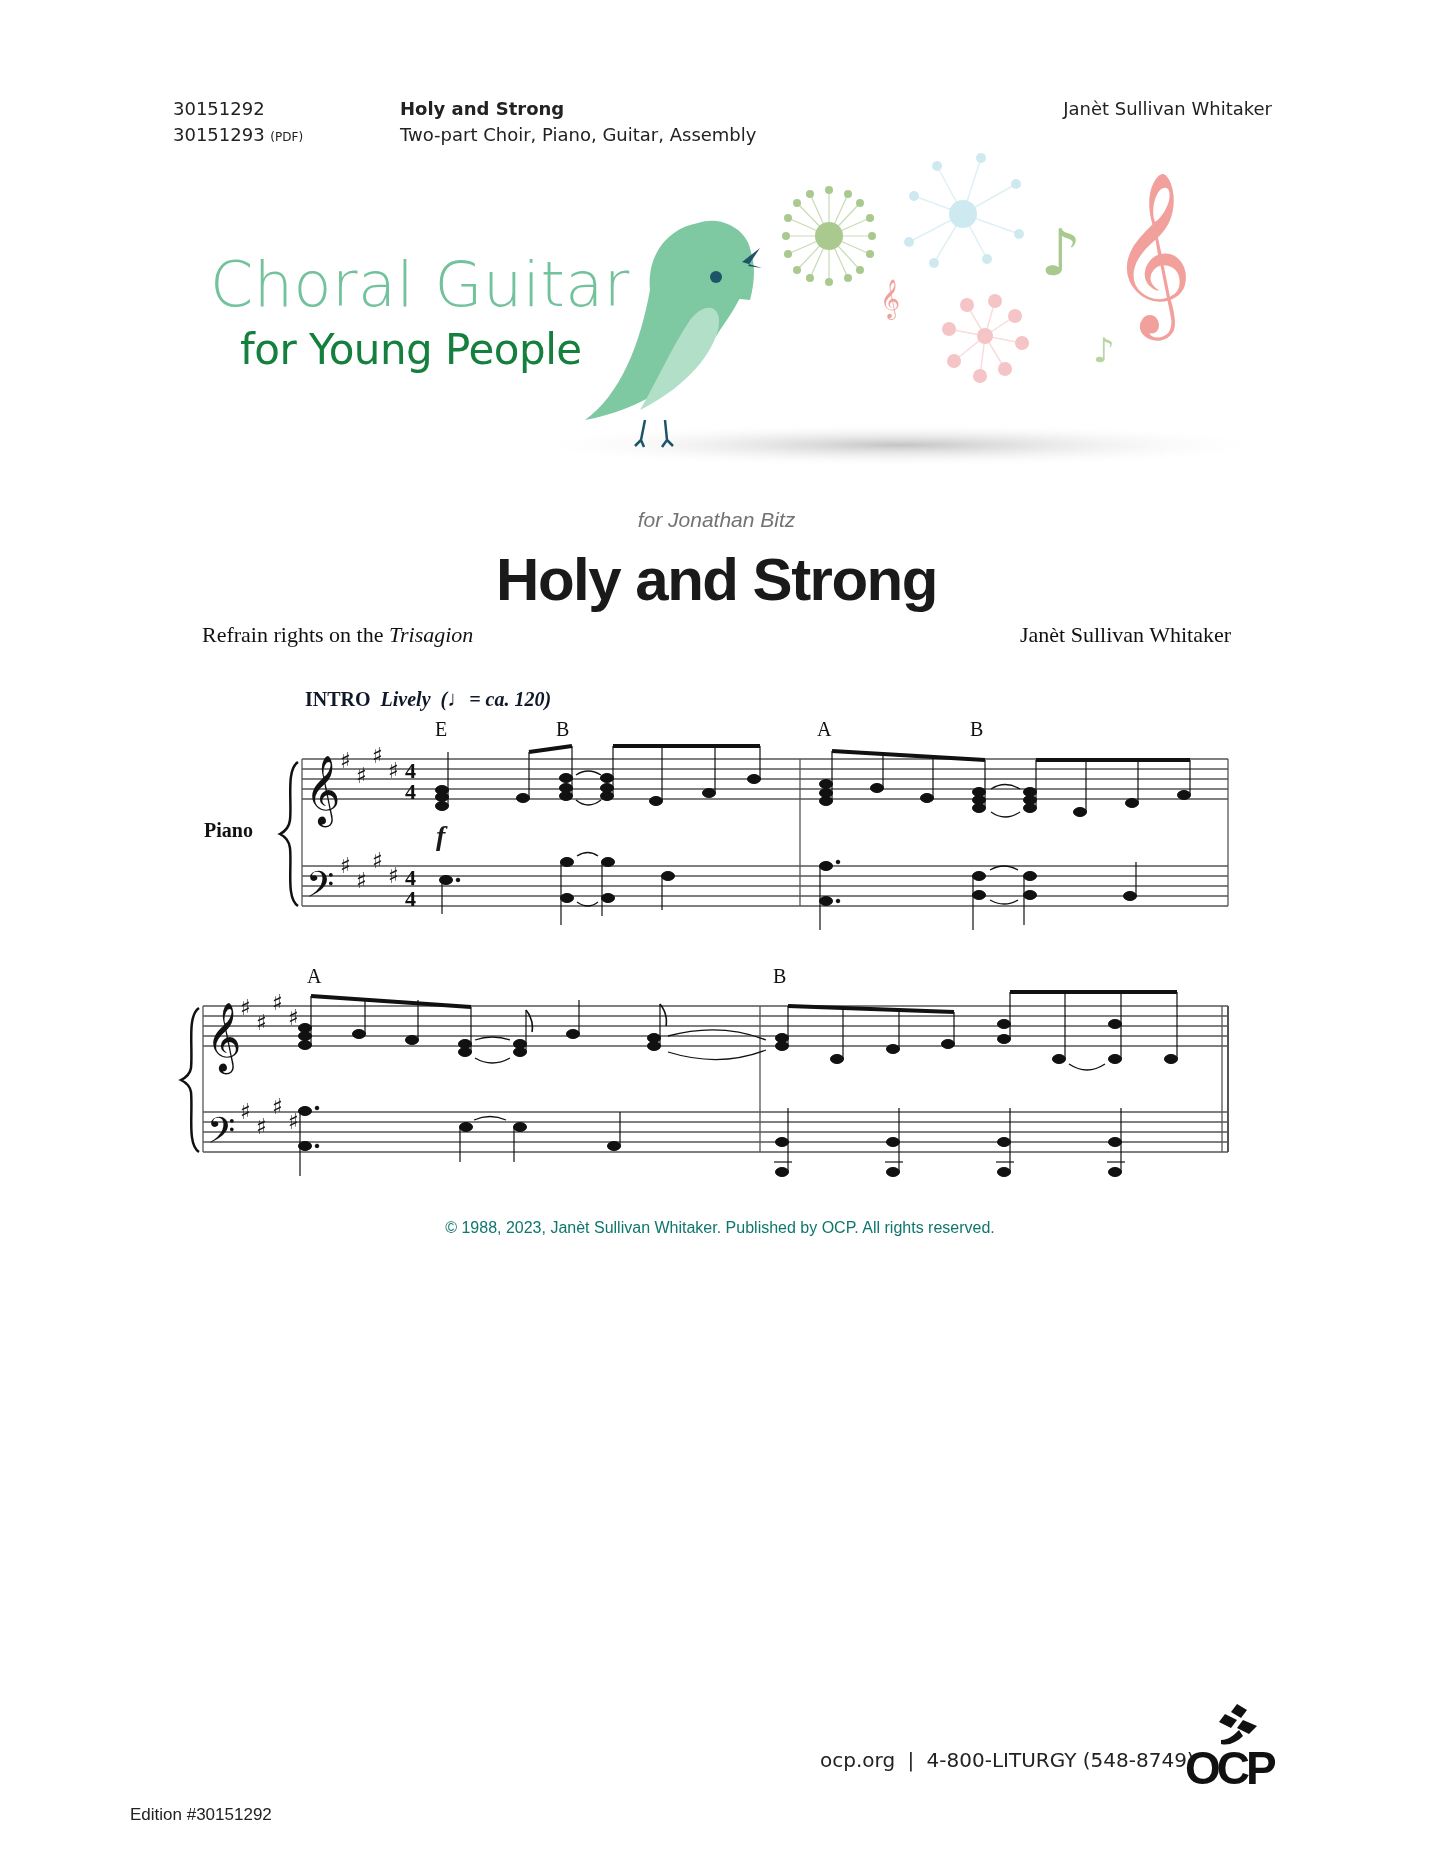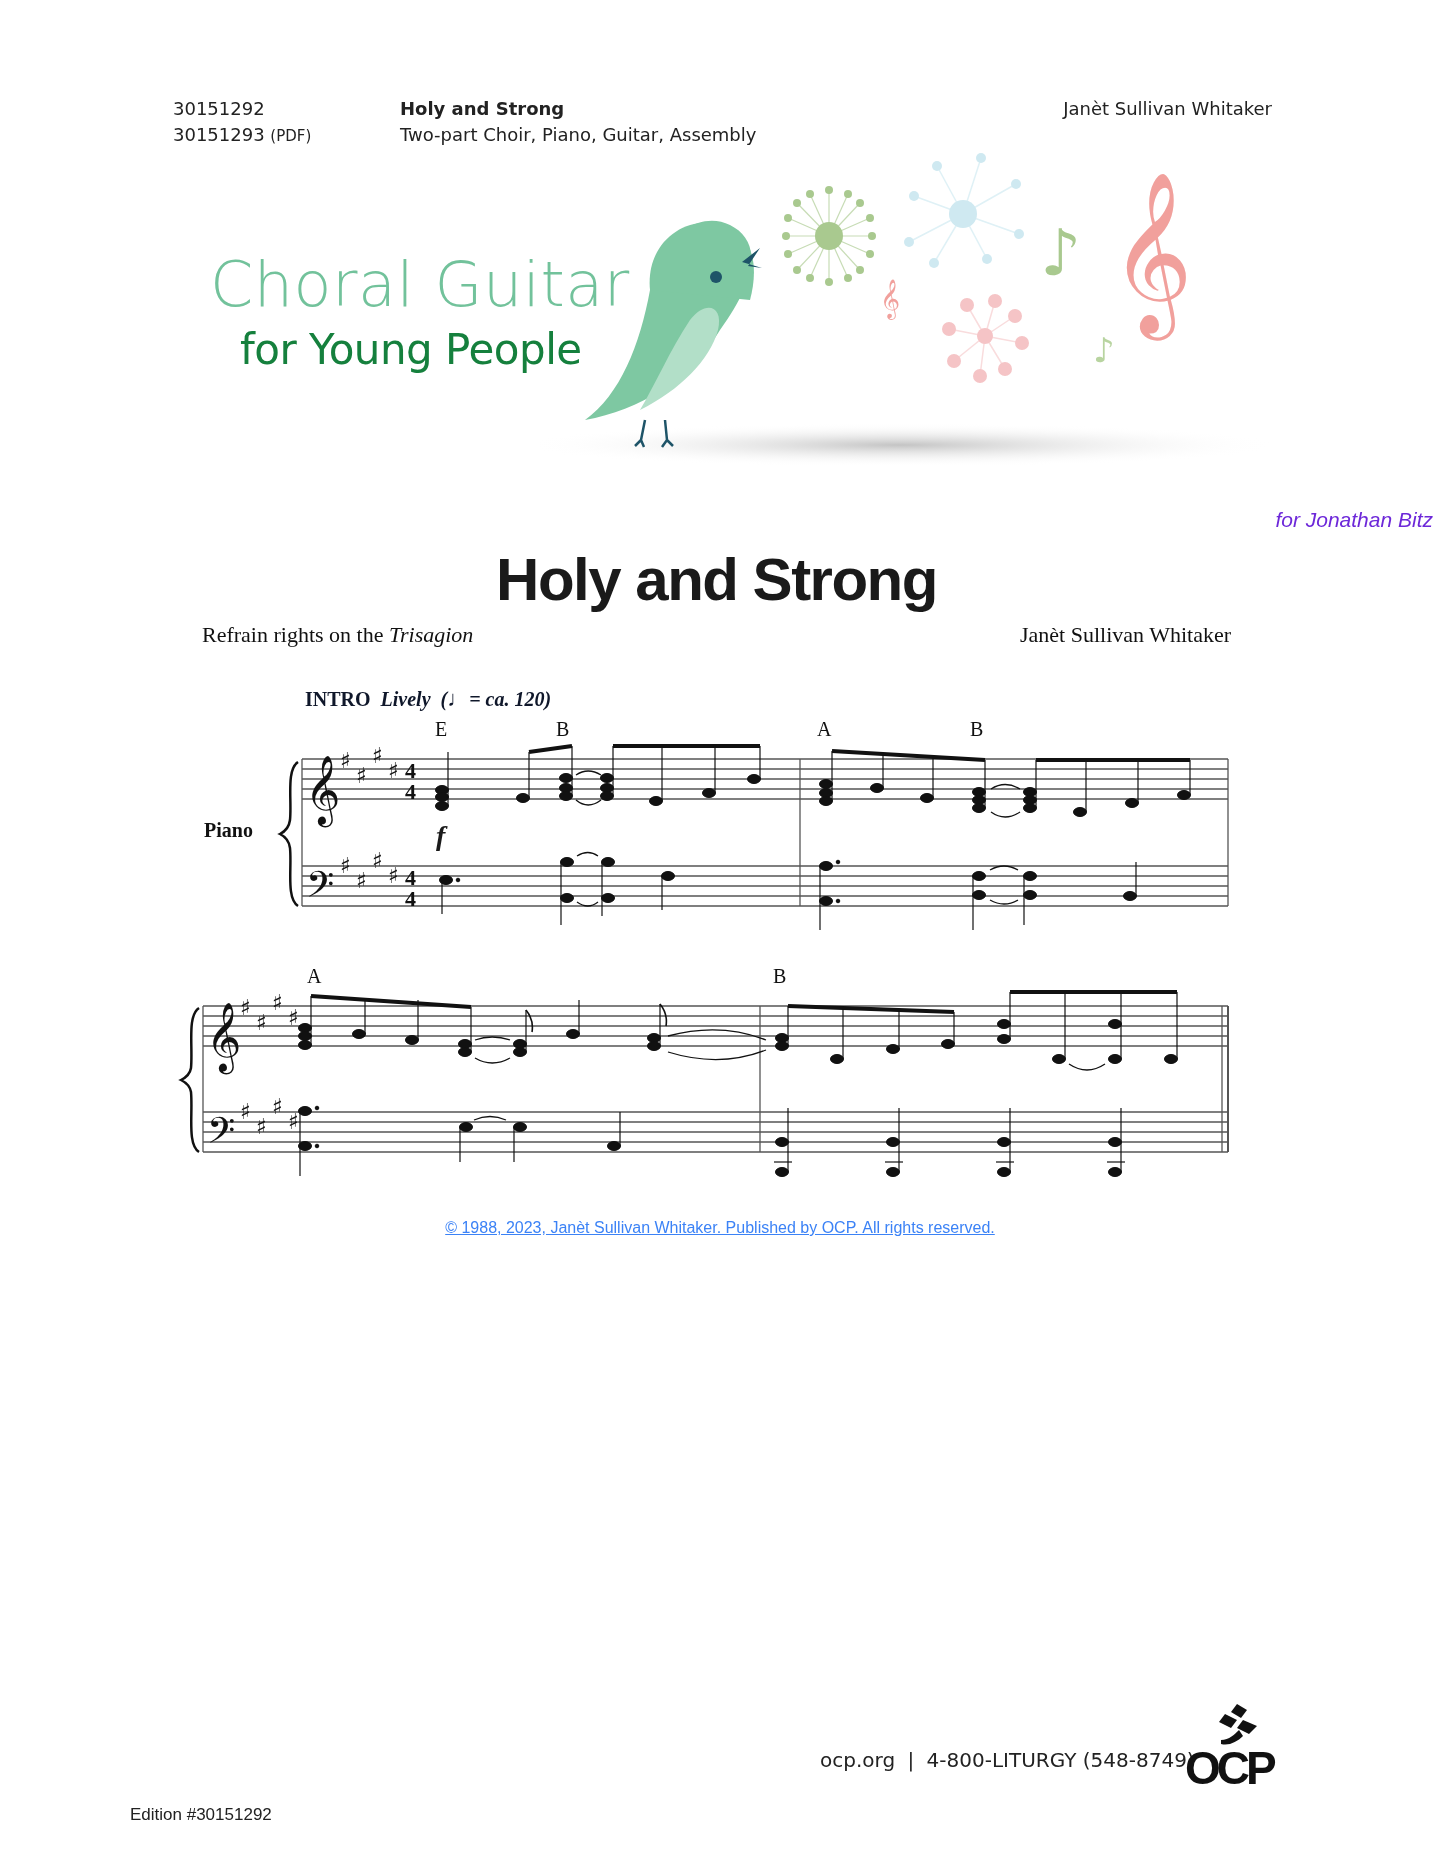--- a/index.html
+++ b/index.html
@@ -4,47 +4,47 @@
 <style>
   html, body { margin: 0; padding: 0; background: #ffffff; }
   body { width: 1445px; height: 1871px; position: relative; overflow: hidden; color: #1a1a1a; }
   .abs { position: absolute; }
   .sans { font-family: "DejaVu Sans", "Liberation Sans", sans-serif; }
   .lsans { font-family: "Liberation Sans", sans-serif; }
   .serif { font-family: "Liberation Serif", "DejaVu Serif", serif; }
 
   
   .hdr-num { left: 173px; top: 96px; font-size: 18px; line-height: 26px; color: #222; }
-  .hdr-num .pdf { font-size: 15px; }
+  .hdr-num .pdf { font-size: 12px; }
   .hdr-title { left: 400px; top: 96px; font-size: 18px; line-height: 26px; color: #222; }
   .hdr-title b { font-weight: bold; }
   .hdr-composer { right: 173px; top: 96px; font-size: 18px; line-height: 26px; color: #222; }
 
   
   .series-1 { left: 210px; top: 248px; font-size: 62px; color: #72c29b; font-weight: 300; letter-spacing: 0.5px; }
   .series-2 { left: 240px; top: 325px; font-size: 42px; color: #15803d; letter-spacing: -0.5px; }
 
   .art { left: 540px; top: 145px; width: 780px; height: 320px; }
 
   
-  .dedication { left: 0; width: 1433px; top: 508px; text-align: right; font-size: 21px; font-style: italic; color: #6d28d9; }
+  .dedication { left: 0; width: 1433px; top: 508px; text-align: center; font-size: 21px; font-style: italic; color: #737373; }
   .title { left: 0; width: 1433px; top: 545px; text-align: center; font-size: 60px; font-weight: bold; letter-spacing: -1.5px; color: #1a1a1a; }
   .refrain { left: 202px; top: 622px; font-size: 22px; color: #111; }
   .composer2 { right: 214px; top: 622px; font-size: 22px; color: #111; }
 
   .tempo { left: 305px; top: 686px; font-size: 20px; color: #0f172a; }
   .tempo b { font-weight: bold; }
   .tempo i { font-style: italic; font-weight: bold; }
 
   .chord { font-size: 20px; color: #111; }
   .piano-label { left: 204px; top: 819px; font-size: 20px; font-weight: bold; color: #111; }
 
   .score { left: 0; top: 0; width: 1445px; height: 1871px; }
 
-  .copyright { left: 0; width: 1440px; top: 1219px; text-align: center; font-size: 16px; color: #3b82f6; text-decoration: underline; }
+  .copyright { left: 0; width: 1440px; top: 1219px; text-align: center; font-size: 16px; color: #0f766e; }
 
   .contact { left: 820px; top: 1748px; font-size: 20px; color: #222; }
   .edition { left: 130px; top: 1805px; font-size: 17px; color: #222; }
   .logo { left: 1185px; top: 1700px; width: 100px; height: 90px; }
 </style>
 </head>
 <body>
 
 <div class="abs hdr-num sans">
   <div>30151292</div>

